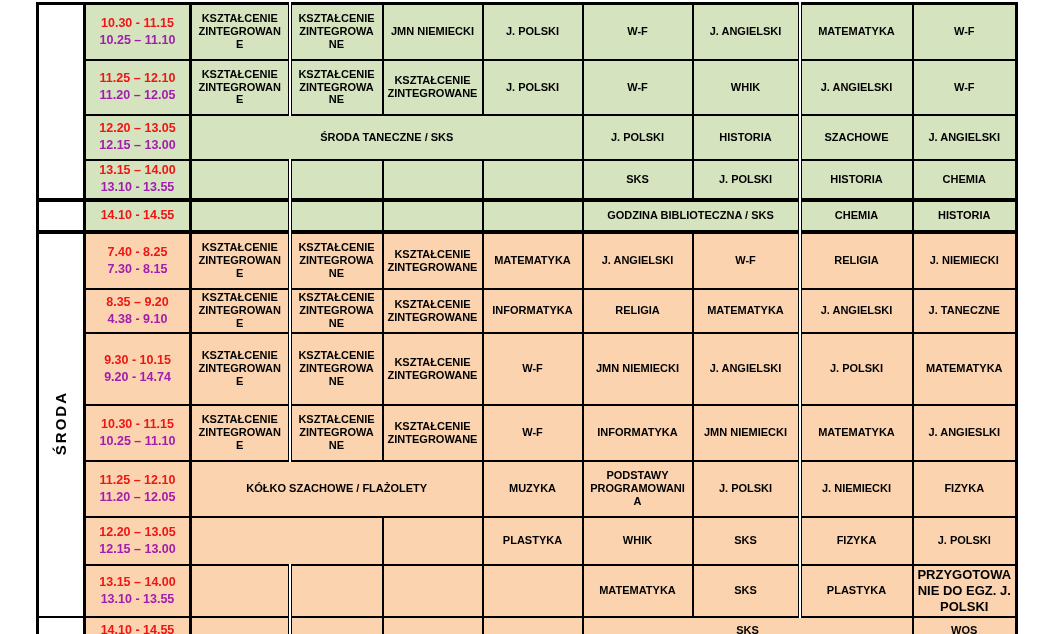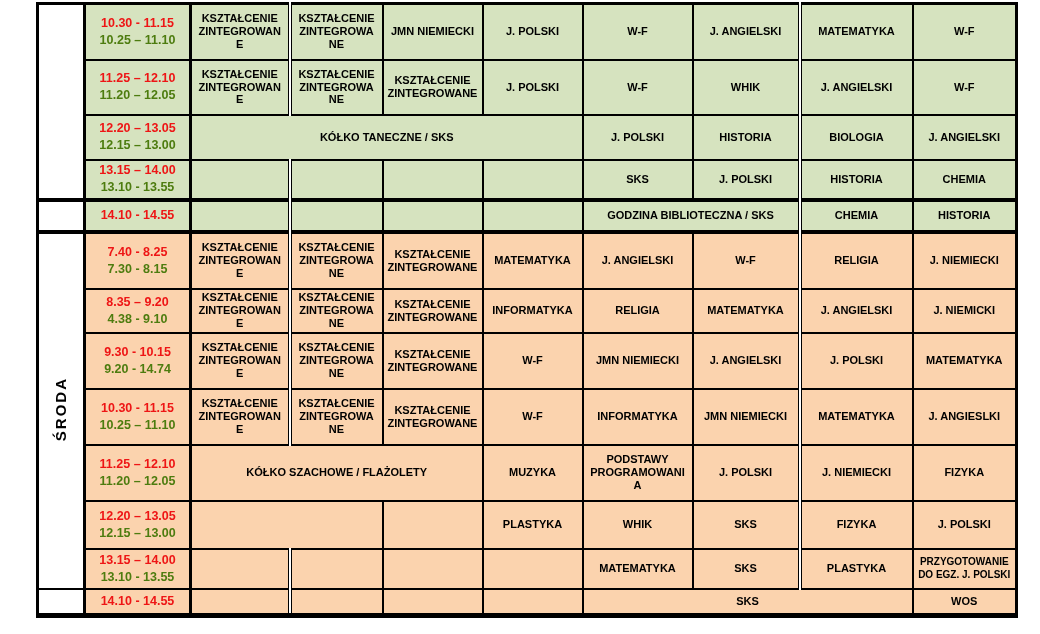--- a/index.html
+++ b/index.html
@@ -13,25 +13,25 @@
   col.c-day{width:47px;}  col.c-time{width:106px;}
   col.c1{width:99px;} col.c2{width:93px;} col.c3{width:100px;} col.c4{width:100px;}
   col.c5{width:110px;} col.c6{width:107px;} col.c7{width:113px;} col.c8{width:104px;}
   td{border:2px solid #000;text-align:center;vertical-align:middle;
      padding:1px 4px;font-size:11px;line-height:1.18;overflow:hidden;}
   tbody.green td{background:var(--green-bg,#d6e3bf);}
   tbody.orange td{background:var(--orange-bg,#fbd3ae);}
   td.day{background:#fff !important;}
   td.time{border-left:3px solid #000;border-right:3px solid #000;padding:0 2px;white-space:nowrap;}
   .t-red{color:var(--time-red,#ee1515);font-size:12.5px;line-height:1.35;}
-  .t-black{color:#4d7c0f;font-size:12.5px;line-height:1.35;}
+  .t-black{color:#a21caf;font-size:12.5px;line-height:1.35;}
   td.dl{border-left:4px double #000;}
   tr.sep td{border-top:4px solid #000;}
   .wrap{overflow-wrap:anywhere;text-align:center;}
-  td.small{font-size:10px;line-height:1.25;padding:1px 3px;margin-left:28px;}
+  td.small{font-size:13px;line-height:1.25;padding:1px 3px;margin-left:28px;}
   .vlabel{display:inline-block;writing-mode:vertical-rl;transform:rotate(180deg);
           font-size:15px;letter-spacing:2px;white-space:nowrap;}
 </style>
 </head>
 <body>
 
 <div class="sheet">
 <table>
   <colgroup>
     <col class="c-day">
@@ -74,24 +74,24 @@
       <td>W-F</td>
       <td>WHIK</td>
       <td class="dl">J. ANGIELSKI</td>
       <td>W-F</td>
     </tr>
     <tr style="height:45px">
       <td class="time">
         <div class="t-red">12.20 – 13.05</div>
         <div class="t-black">12.15 – 13.00</div>
       </td>
-      <td colspan="4">KÓŁKO TANECZNE / SKS</td>
+      <td colspan="4">ŚRODA TANECZNE / SKS</td>
       <td>J. POLSKI</td>
       <td>HISTORIA</td>
-      <td class="dl">BIOLOGIA</td>
+      <td class="dl">SZACHOWE</td>
       <td>J. ANGIELSKI</td>
     </tr>
     <tr style="height:40px">
       <td class="time">
         <div class="t-red">13.15 – 14.00</div>
         <div class="t-black">13.10 - 13.55</div>
       </td>
       <td></td>
       <td class="dl"></td>
       <td></td>
@@ -139,23 +139,23 @@
         <div class="t-red">8.35 – 9.20</div>
         <div class="t-black">4.38 - 9.10</div>
       </td>
       <td class="wrap">KSZTAŁCENIE ZINTEGROWANE</td>
       <td class="wrap dl">KSZTAŁCENIE ZINTEGROWANE</td>
       <td class="wrap">KSZTAŁCENIE ZINTEGROWANE</td>
       <td>INFORMATYKA</td>
       <td>RELIGIA</td>
       <td>MATEMATYKA</td>
       <td class="dl">J. ANGIELSKI</td>
-      <td>J. NIEMICKI</td>
-    </tr>
-    <tr style="height:56px">
+      <td>J. TANECZNE</td>
+    </tr>
+    <tr style="height:72px">
       <td class="time">
         <div class="t-red">9.30 - 10.15</div>
         <div class="t-black">9.20 - 14.74</div>
       </td>
       <td class="wrap">KSZTAŁCENIE ZINTEGROWANE</td>
       <td class="wrap dl">KSZTAŁCENIE ZINTEGROWANE</td>
       <td class="wrap">KSZTAŁCENIE ZINTEGROWANE</td>
       <td>W-F</td>
       <td>JMN NIEMIECKI</td>
       <td>J. ANGIELSKI</td>

